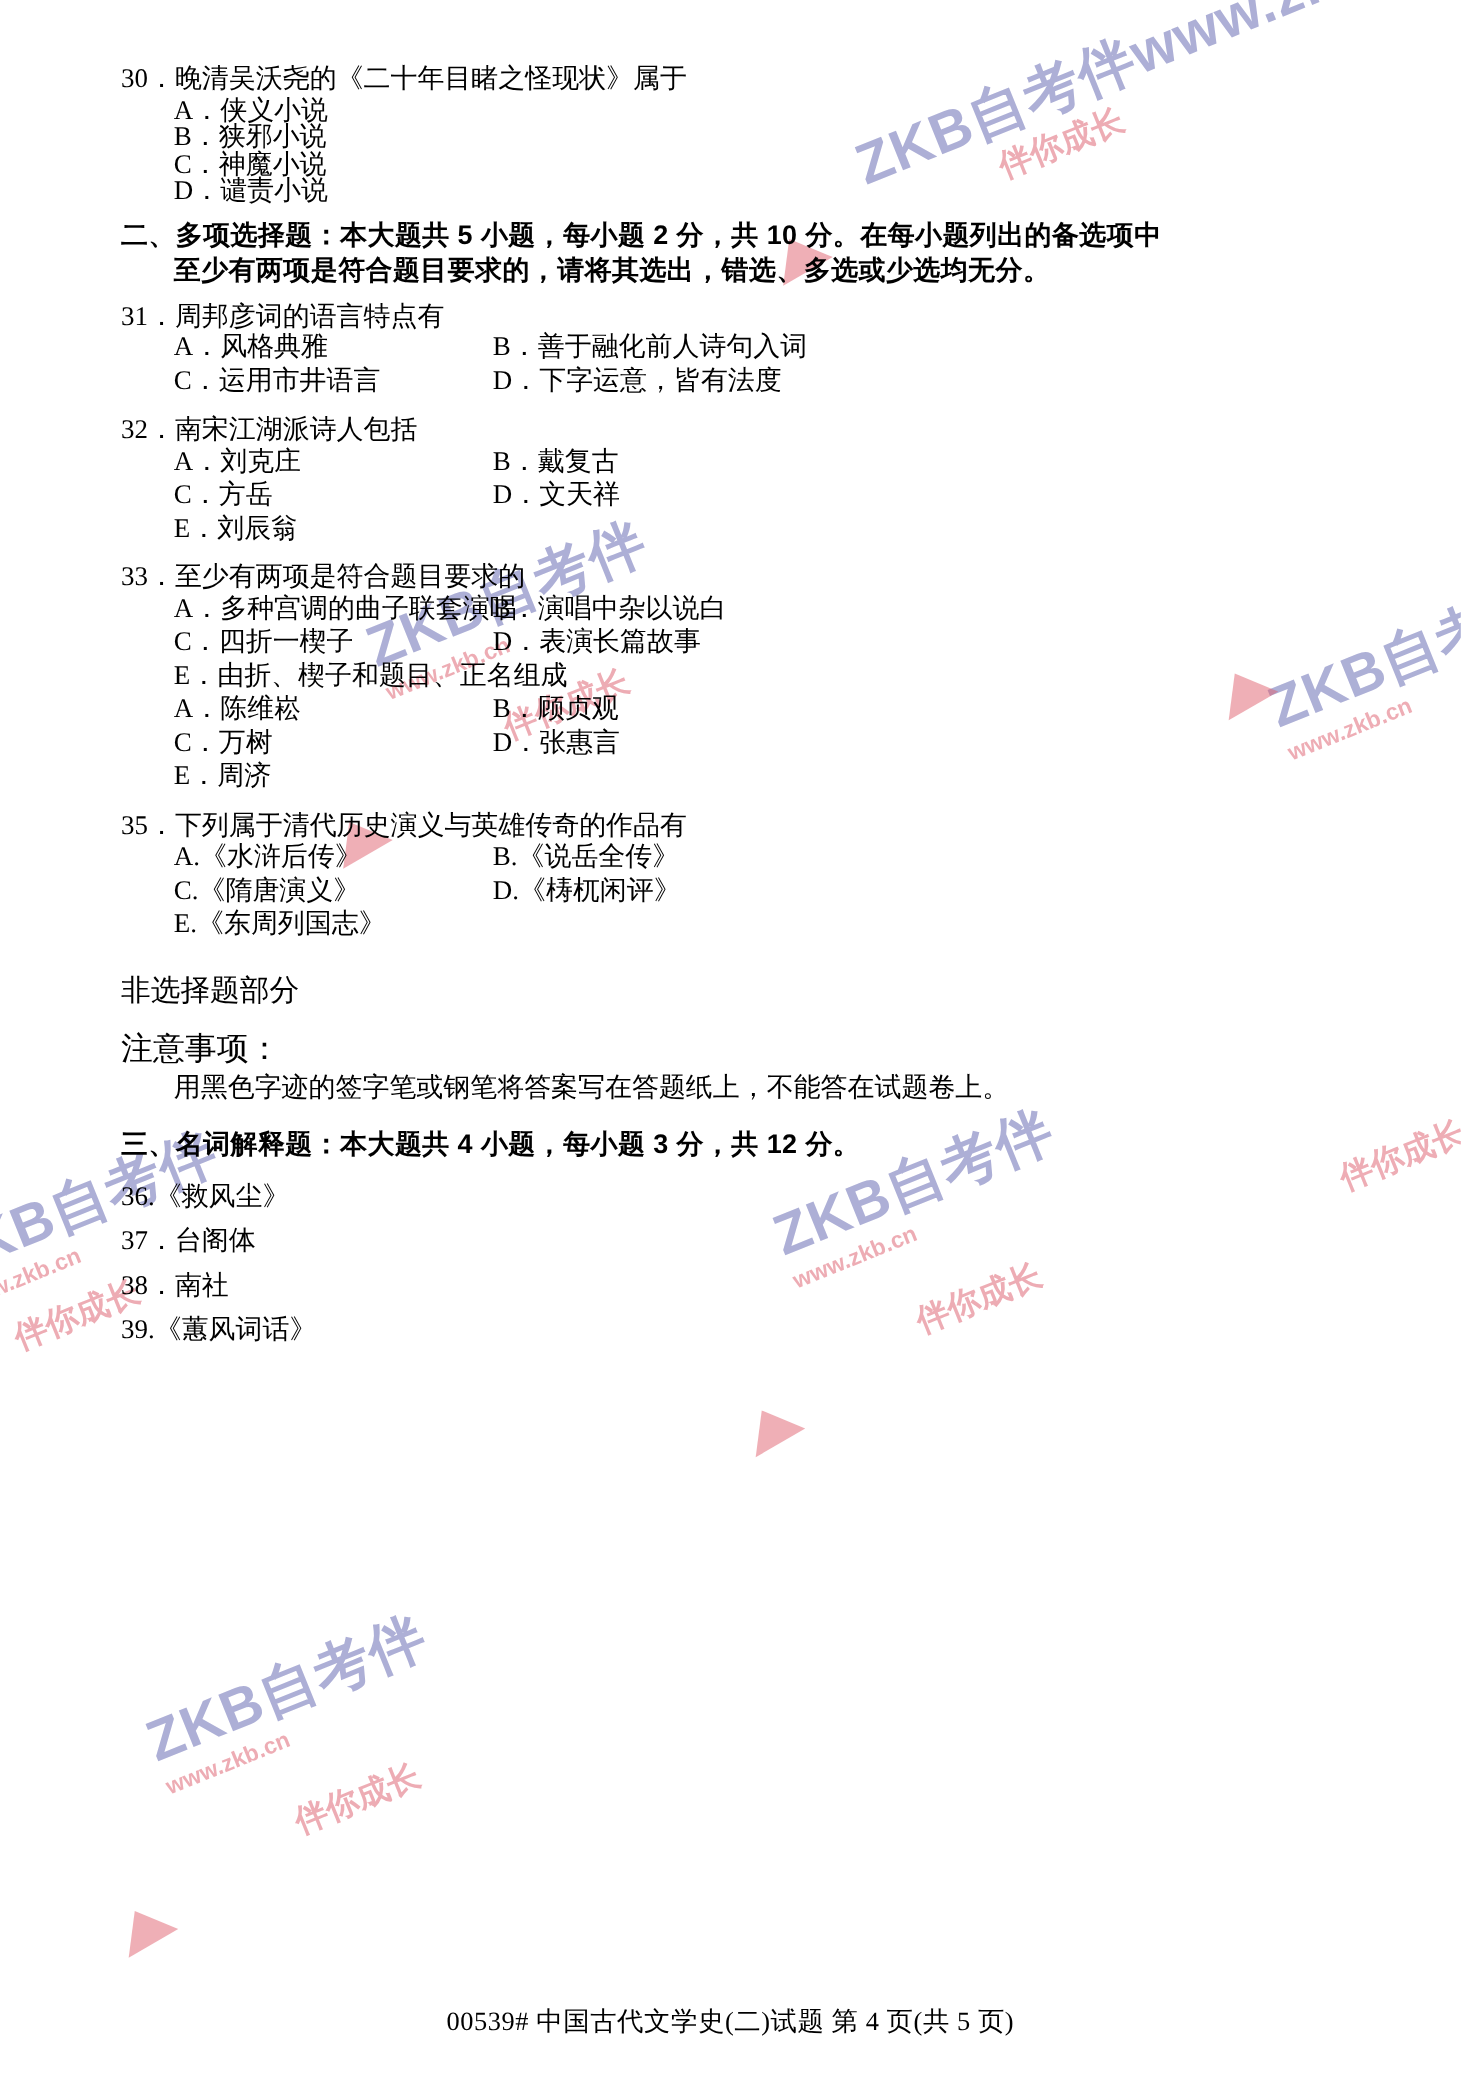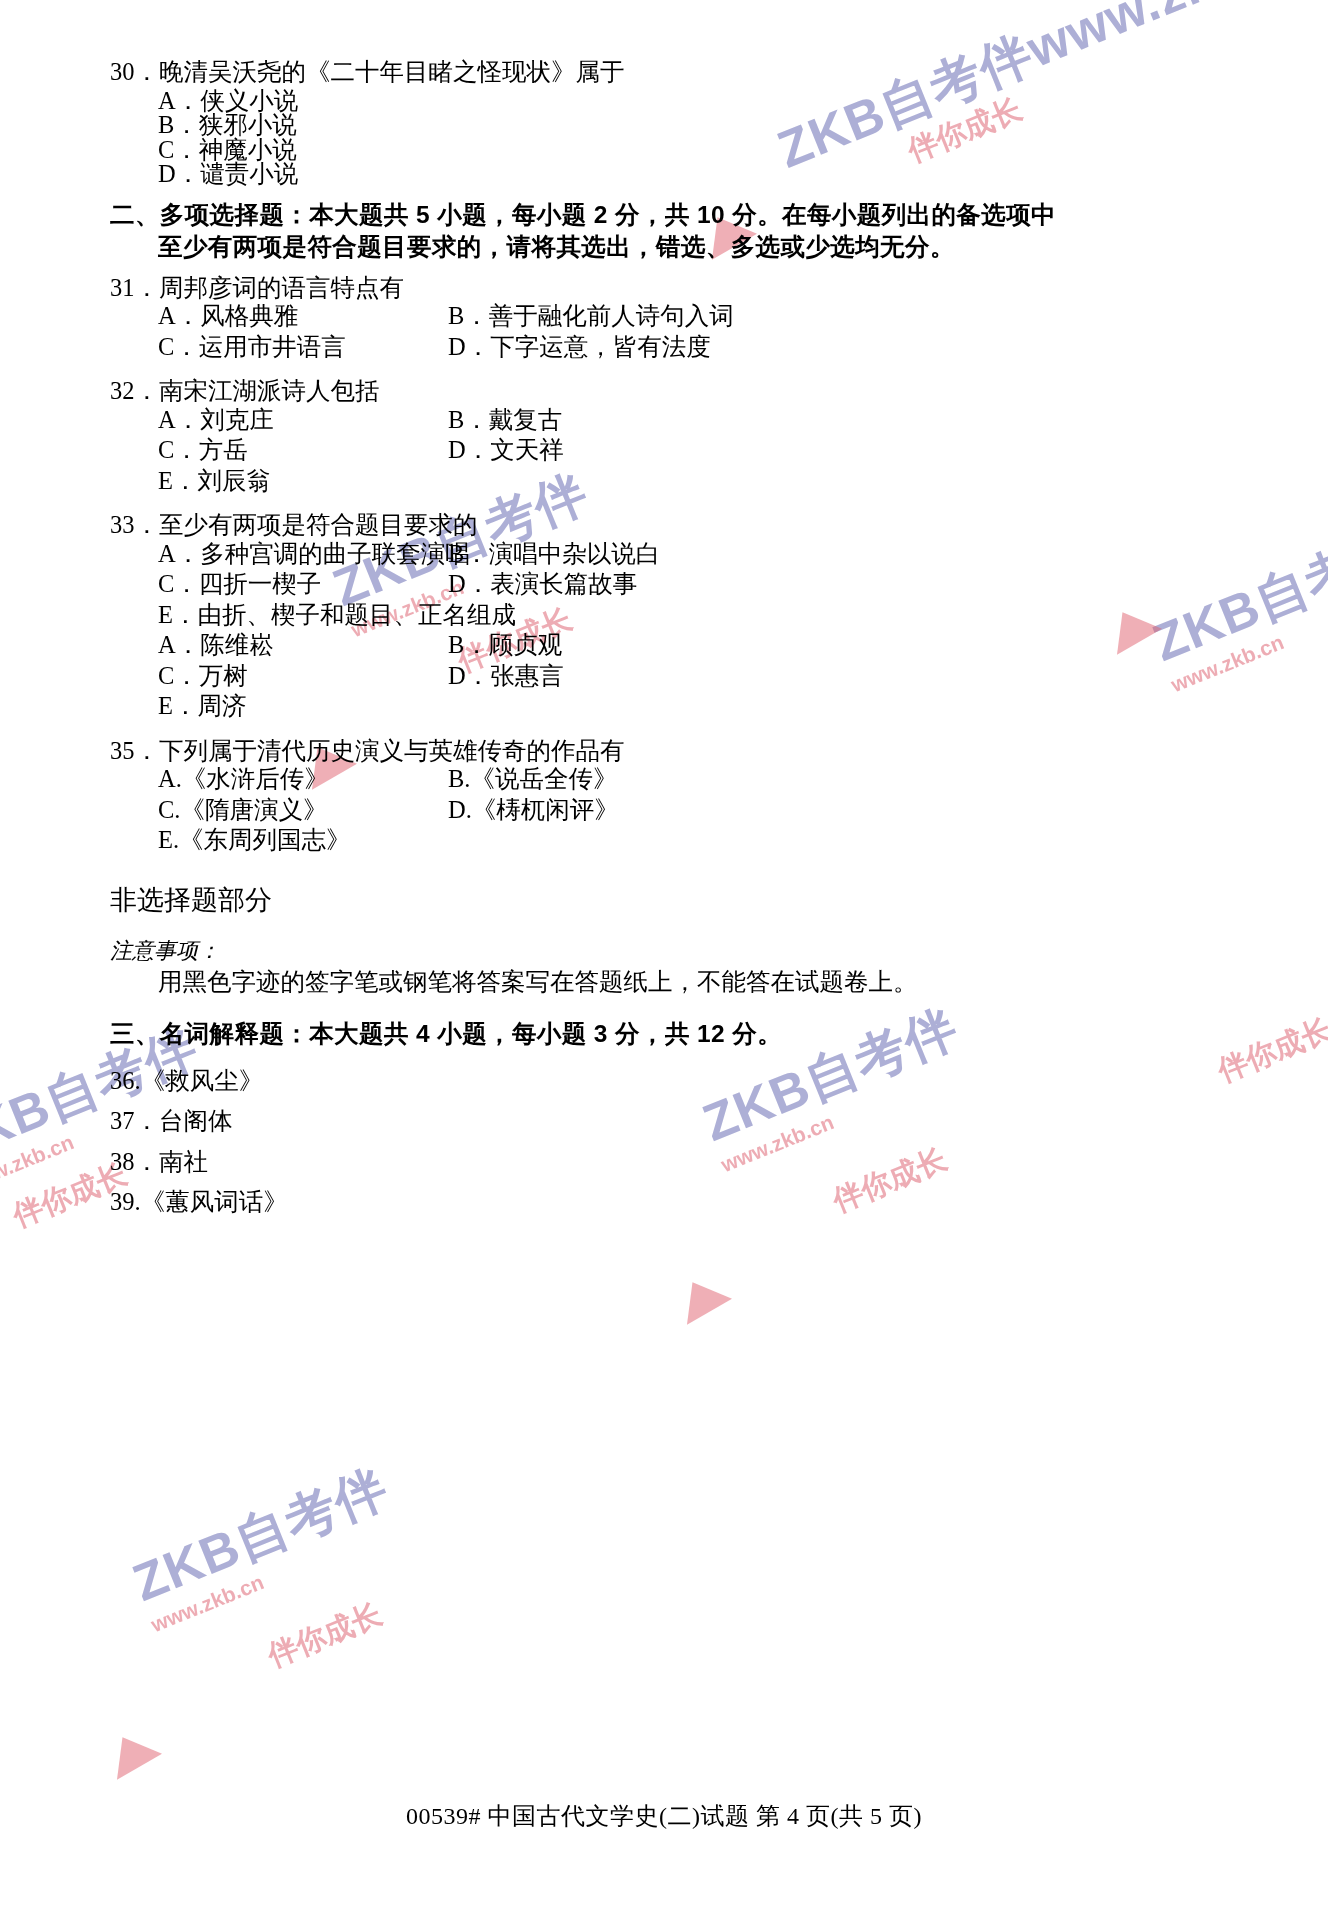--- a/index.html
+++ b/index.html
@@ -110,38 +110,37 @@
     display: block;
     padding-left: 48px;
     margin-top: 8px;
   }
   .center-title {
     font-size: 27px;
     margin: 34px 0 26px 0;
   }
   .notice-title {
     margin: 24px 0 10px 0;
-    font-size: 22px;
-    font-style: italic;
+    font-size: 29px;
   }
   .notice-body {
     padding-left: 48px;
     margin-bottom: 26px;
     font-size: 24.5px;
     font-family: Liberation Mono, monospace;
   }
   .list-line {
     margin: 0 0 16px 0;
     font-size: 24.5px;
   }
   .footer {
     position: absolute;
     left: 0;
     right: 0;
-    bottom: 76px;
+    bottom: 55px;
     text-align: center;
     font-size: 24px;
     z-index: 10;
     letter-spacing: 0.5px;
   }
 </style>
 </head>
 <body>
 
 <div class="page">

